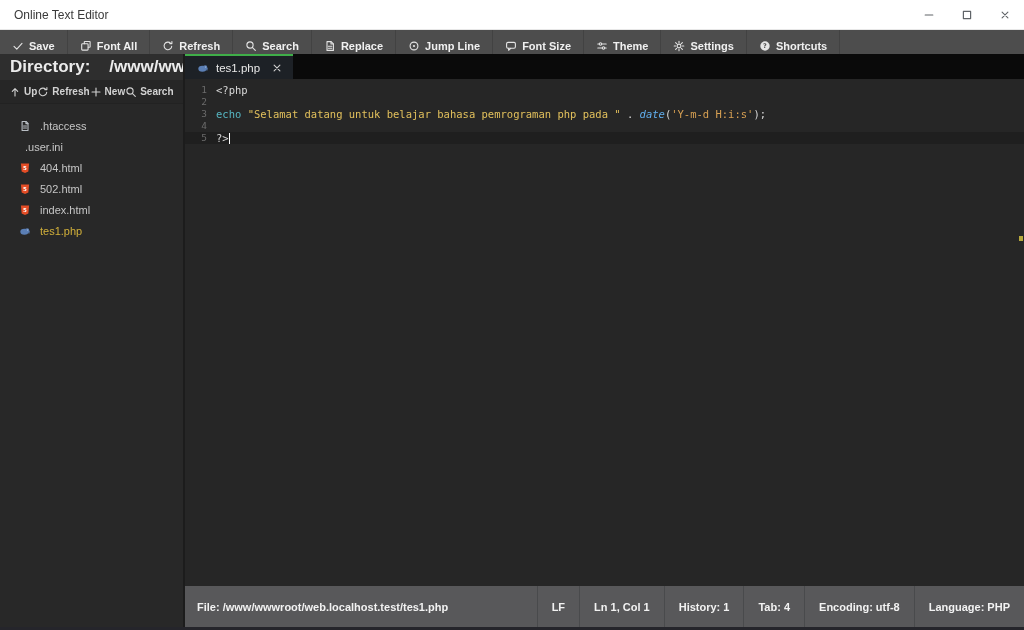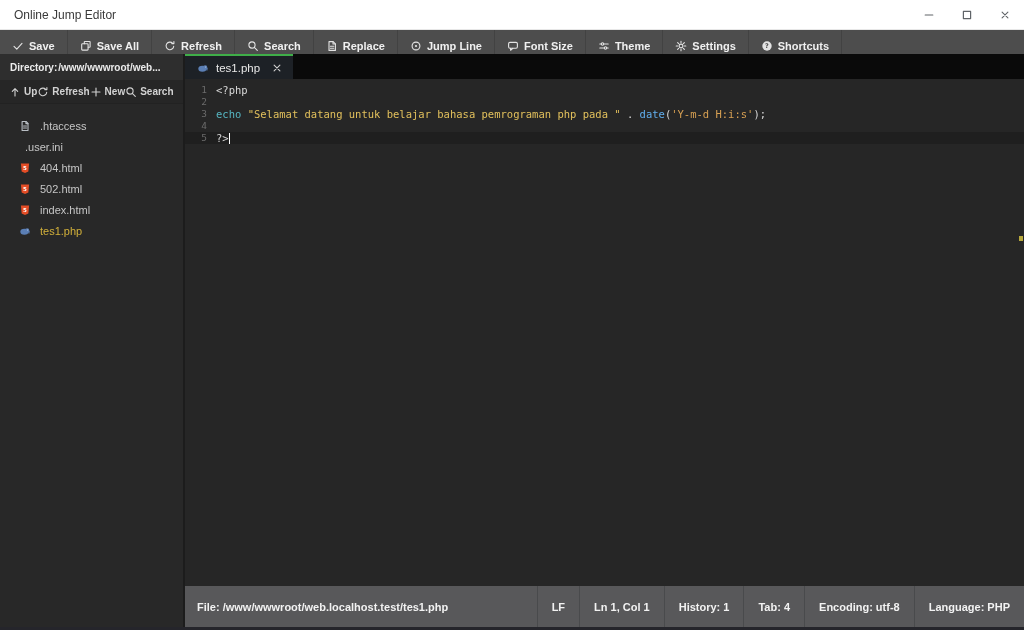--- a/index.html
+++ b/index.html
@@ -18,21 +18,21 @@
   
   .toolbar { position:absolute; top:30px; left:0; width:100%; height:31px; background:#4d4d4d; display:flex; }
   .tbtn { display:flex; align-items:center; gap:5px; padding:0 12px; font-size:11px; font-weight:bold;
           color:#f0f0f0; border-right:1px solid #424242; cursor:pointer; white-space:nowrap; }
   .tbtn .ticon { display:flex; color:#e4e4e4; }
   .tbtn svg { display:block; }
 
   
   .sidebar { position:absolute; top:54px; left:0; width:183px; bottom:3px; background:#282828; }
   .dir-header { height:26px; display:flex; align-items:center; padding:0 10px; background:#2e2e2e;
-                color:#ececec; font-size:10px; font-weight:bold; white-space:nowrap; overflow:hidden; gap:1px; }
+                color:#ececec; font-size:17px; font-weight:bold; white-space:nowrap; overflow:hidden; gap:19px; }
   .side-actions { height:24px; display:flex; align-items:center; justify-content:flex-start;
                   padding:0 9px; background:#262626; border-bottom:1px solid #222222; }
   .sbtn { display:flex; align-items:center; gap:3px; font-size:10px; font-weight:bold; color:#d2d2d2; cursor:pointer; }
   .sbtn svg { display:block; }
   .file-list { padding-top:7px; }
   .file-item { height:21px; display:flex; align-items:flex-end; padding-left:19px; gap:9px;
                font-size:11px; color:#c6c6c6; cursor:pointer; }
   .file-item.no-icon { padding-left:25px; }
   .file-item.active { color:#d3b13a; }
   .file-item .ficon { display:flex; color:#b9bec4; }
@@ -49,38 +49,38 @@
   .tab-icon { display:flex; }
   .tab-close { display:flex; color:#cfcfcf; margin-left:4px; cursor:pointer; }
 
   .code-area { flex:1; position:relative; background:#262626; font-family:"DejaVu Sans Mono", monospace;
                font-size:10.5px; line-height:12px; padding-top:5px; overflow:hidden; cursor:text; }
   .code-line { display:flex; height:12px; align-items:center; }
   .code-line.active-line { background:rgba(0,0,0,0.18); }
   .gutter { width:22px; text-align:right; color:#6b6b6b; flex-shrink:0; font-size:9.5px; }
   .line-text { padding-left:9px; white-space:pre; }
   .c-pln { color:#d8d8d8; } .c-kw { color:#56b6c2;margin-top:29px; } .c-str { color:#e2c05c; }
-  .c-fn { color:#61afef; } .c-str2 { color:#d7a053; }
+  .c-fn { color:#61afef;font-style:italic; } .c-str2 { color:#d7a053; }
   .cursor { display:inline-block; width:1px; height:11px; background:#ffffff; vertical-align:middle; }
   .scroll-marker { position:absolute; right:1px; top:157px; width:4px; height:5px; background:#b8a93c; }
 
   .statusbar { height:41px; background:#58585a; display:flex; align-items:center; color:#f2f2f2;
                font-size:11px; font-weight:bold; flex-shrink:0; }
   .status-file { padding-left:12px; flex:1; white-space:nowrap; overflow:hidden; }
   .status-items { display:flex; height:100%;margin-left:43px; }
   .status-item { padding:0 14px; border-left:1px solid #494a4c; height:100%; display:flex; align-items:center;
                  white-space:nowrap; cursor:pointer; }
 
   .bottom-strip { position:absolute; left:0; right:0; bottom:0; height:3px; background:#25252b; }
 </style>
 </head>
 <body>
 
 <div class="titlebar">
-  <span class="title">Online Jump Editor</span>
+  <span class="title">Online Text Editor</span>
   <div class="win-controls">
       <div class="win-btn">
         <span>
           <svg width="12" height="12" viewBox="0 0 12 12" fill="none" stroke="currentColor" stroke-width="1.1" stroke-linecap="round" stroke-linejoin="round">
             <path d="M2.2 6h7.6" stroke-width="1.2"></path>
           </svg>
         </span>
       </div>
       <div class="win-btn">
         <span>
@@ -108,21 +108,21 @@
       </span>
       <span>Save</span>
     </div>
     <div class="tbtn">
       <span class="ticon">
         <svg width="12" height="12" viewBox="0 0 12 12" fill="none" stroke="currentColor" stroke-width="1.1" stroke-linecap="round" stroke-linejoin="round">
           <rect x="1.7" y="3.7" width="6.4" height="6.4" rx="0.8"></rect>
           <path d="M4.3 3.7V2.1a.6.6 0 0 1 .6-.6h4.6a.6.6 0 0 1 .6.6v4.6a.6.6 0 0 1-.6.6H8.3"></path>
         </svg>
       </span>
-      <span>Save All</span>
+      <span>Font All</span>
     </div>
     <div class="tbtn">
       <span class="ticon">
         <svg width="12" height="12" viewBox="0 0 12 12" fill="none" stroke="currentColor" stroke-width="1.1" stroke-linecap="round" stroke-linejoin="round">
           <path d="M9.7 6.2a3.8 3.8 0 1 1-1-2.9"></path>
           <path d="M9.9 1.5v2.1H7.8"></path>
         </svg>
       </span>
       <span>Refresh</span>
     </div>

